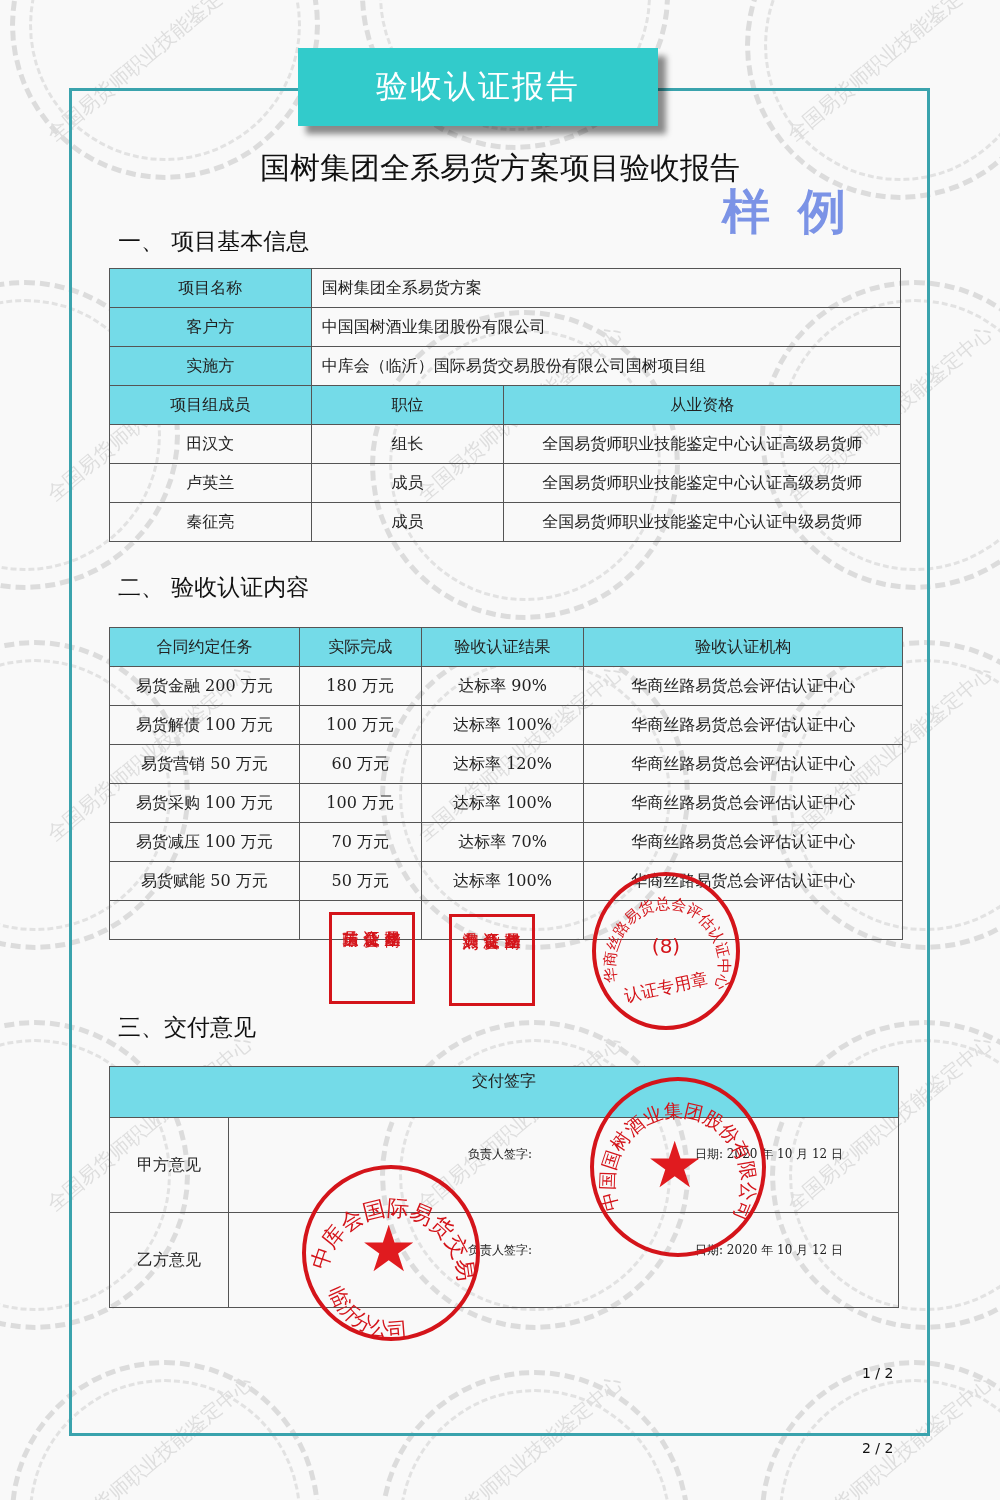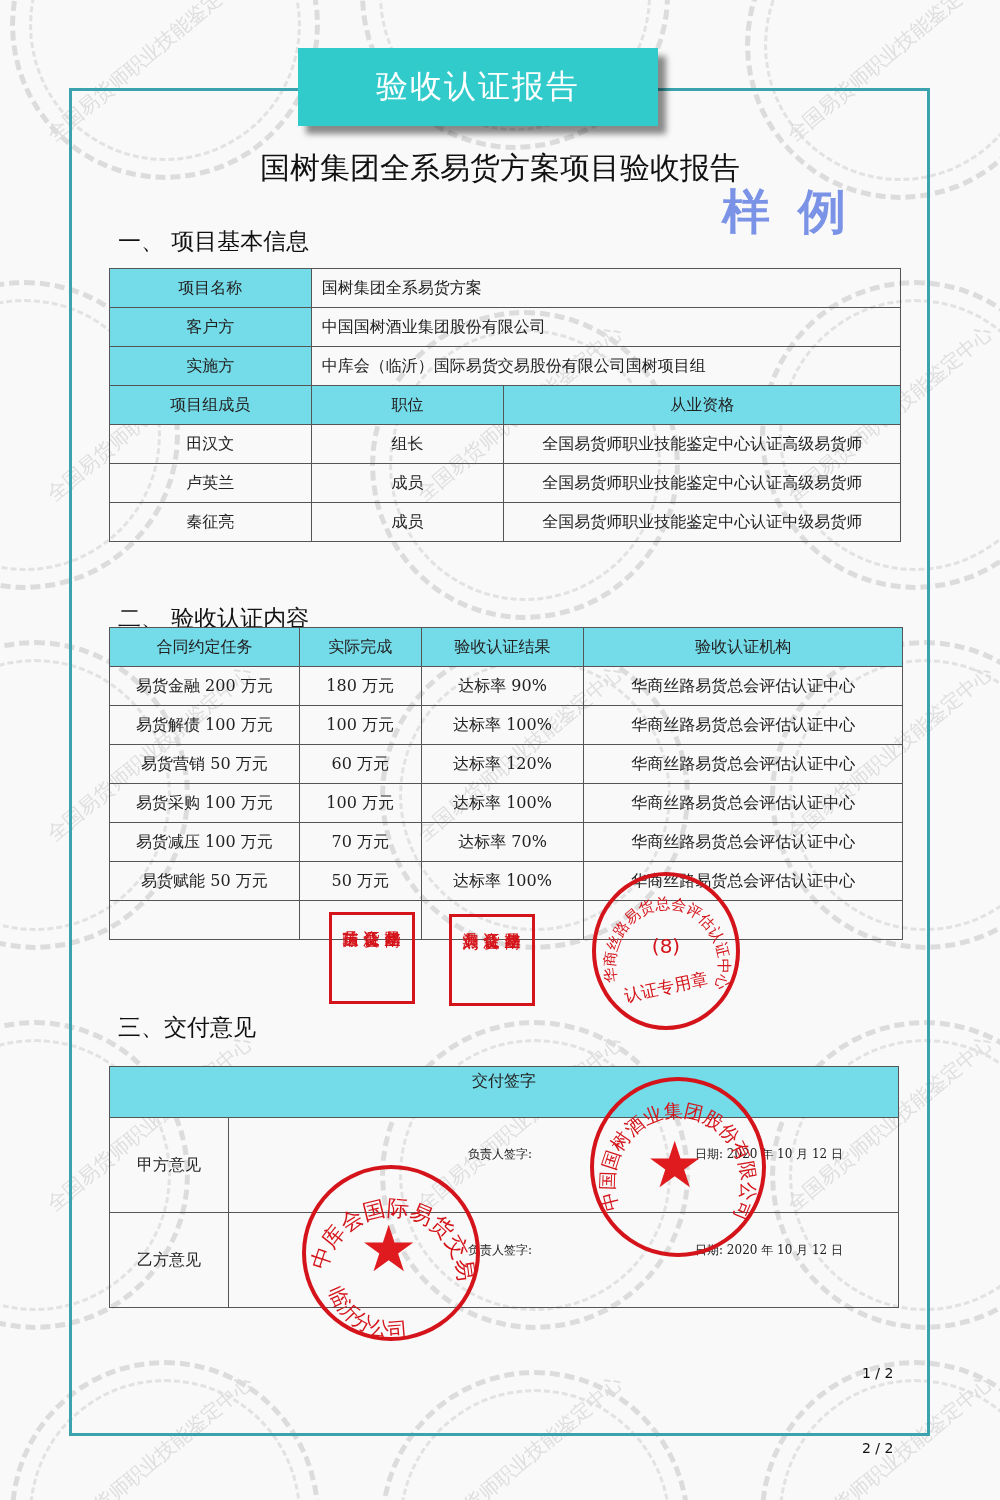--- a/index.html
+++ b/index.html
@@ -108,21 +108,21 @@
     <td>全国易货师职业技能鉴定中心认证高级易货师</td>
   </tr>
   <tr>
     <td>秦征亮</td>
     <td>成员</td>
     <td>全国易货师职业技能鉴定中心认证中级易货师</td>
   </tr>
 </tbody>
   </table>
 
-<div class="section-h" style="top:572px;margin-top:31px;">二、 验收认证内容</div>
+<div class="section-h" style="top:572px;">二、 验收认证内容</div>
 
 <table style="left:109px;top:627px;width:794px;">
   <colgroup>
       <col style="width:190px">
       <col style="width:122px">
       <col style="width:163px">
       <col style="width:319px">
     </colgroup>
   <tbody>
       <tr>

